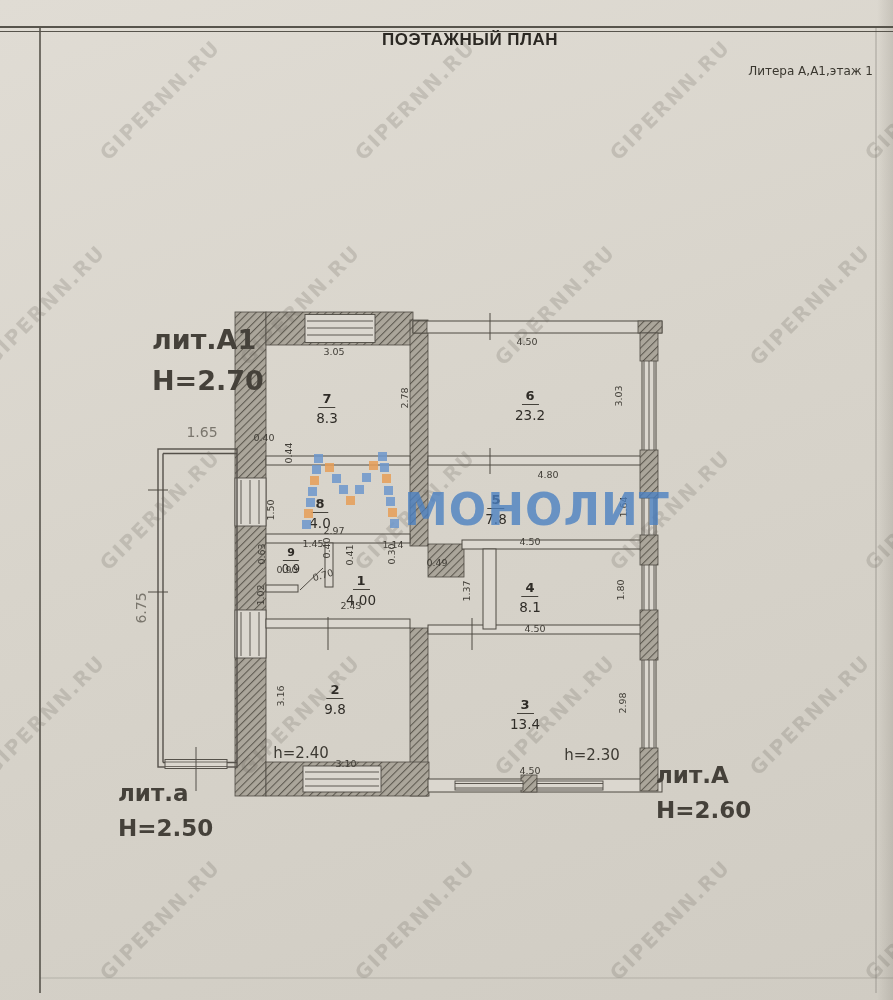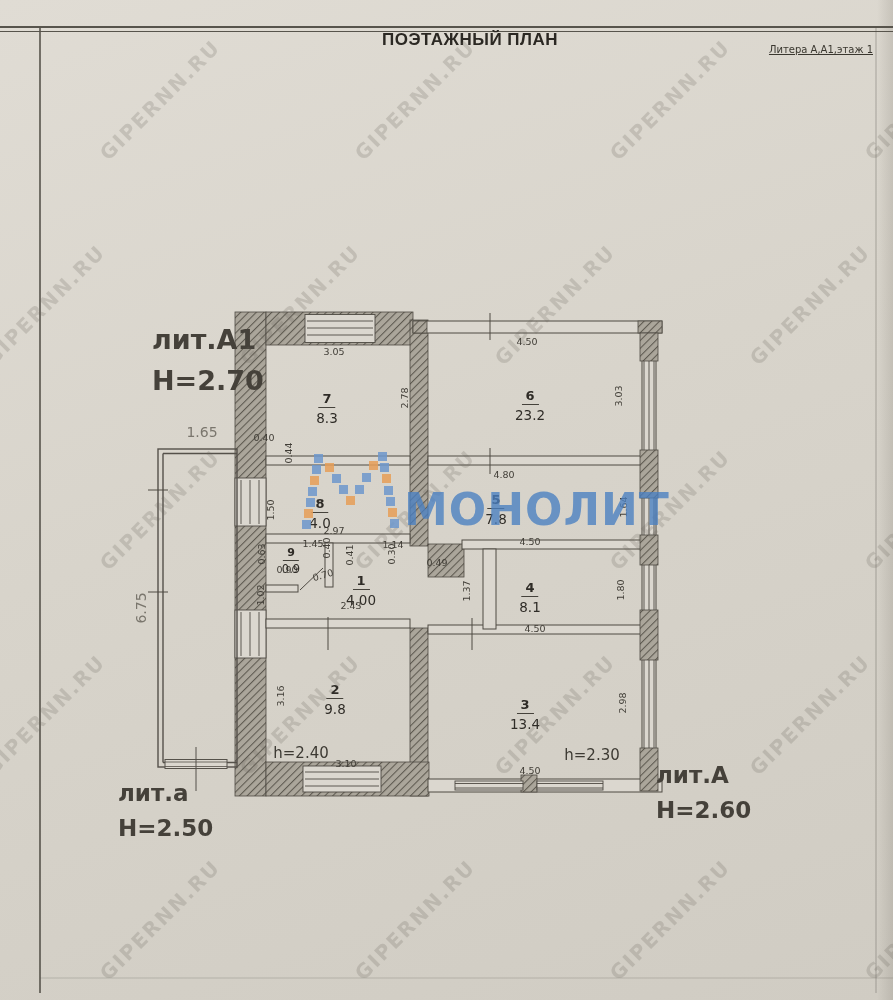--- a/index.html
+++ b/index.html
@@ -10,21 +10,21 @@
   svg.plan{z-index:1;}
   .texts{z-index:2;}
   .wm-layer{z-index:3;pointer-events:none;}
   .logo-layer{z-index:4;pointer-events:none;}
   .edge-shade{position:absolute;right:0;top:0;width:16px;height:100%;z-index:5;
         background:linear-gradient(to right,rgba(90,85,75,0),rgba(90,85,75,.16));}
 
   .title{position:absolute;left:470px;top:30px;transform:translateX(-50%);
          font-family:"Liberation Sans",sans-serif;font-weight:bold;font-size:17px;
          letter-spacing:.5px;color:#2b2823;white-space:nowrap;}
-  .litera{position:absolute;right:20px;top:44px;font-size:10px;color:#3a372f;white-space:nowrap;text-decoration:underline;}
+  .litera{position:absolute;right:20px;top:64px;font-size:12px;color:#3a372f;white-space:nowrap;}
 
   .blk{position:absolute;font-size:27px;font-weight:600;color:#45413a;line-height:1.5;white-space:nowrap;}
   .blk.big{font-size:23px;}
 
   .room{position:absolute;transform:translateX(-50%);text-align:center;color:#2f2c27;z-index:2;}
   .room .num{display:inline-block;font-size:13px;font-weight:bold;padding:0 4px 1px 4px;
              border-bottom:1.2px solid #45423b;}
   .room .area{display:block;font-size:13.5px;margin-top:2px;}
   .room.small .num{font-size:11px;}
   .room.small .area{font-size:11.5px;margin-top:1px;}
@@ -204,21 +204,21 @@
     <div class="room" style="left:335px;top:679px">
       <span class="num">2</span>
       <span class="area">9.8</span></div>
     <div class="room" style="left:525px;top:694px">
       <span class="num">3</span>
       <span class="area">13.4</span></div>
 
     <div class="dim" style="left:334px;top:351px">3.05</div>
     <div class="dim" style="left:527px;top:341px">4.50</div>
     <div class="dim" style="left:264px;top:437px">0.40</div>
-    <div class="dim" style="left:504px;top:474px">4.80</div>
+    <div class="dim" style="left:548px;top:474px">4.80</div>
     <div class="dim" style="left:334px;top:530px">2.97</div>
     <div class="dim" style="left:313px;top:543px">1.45</div>
     <div class="dim" style="left:393px;top:544px">1.14</div>
     <div class="dim" style="left:287px;top:569px">0.90</div>
     <div class="dim tilt" style="left:323px;top:575px">0.70</div>
     <div class="dim" style="left:437px;top:562px">0.49</div>
     <div class="dim" style="left:351px;top:605px">2.43</div>
     <div class="dim" style="left:530px;top:541px">4.50</div>
     <div class="dim" style="left:535px;top:628px">4.50</div>
     <div class="dim" style="left:346px;top:763px">3.10</div>

